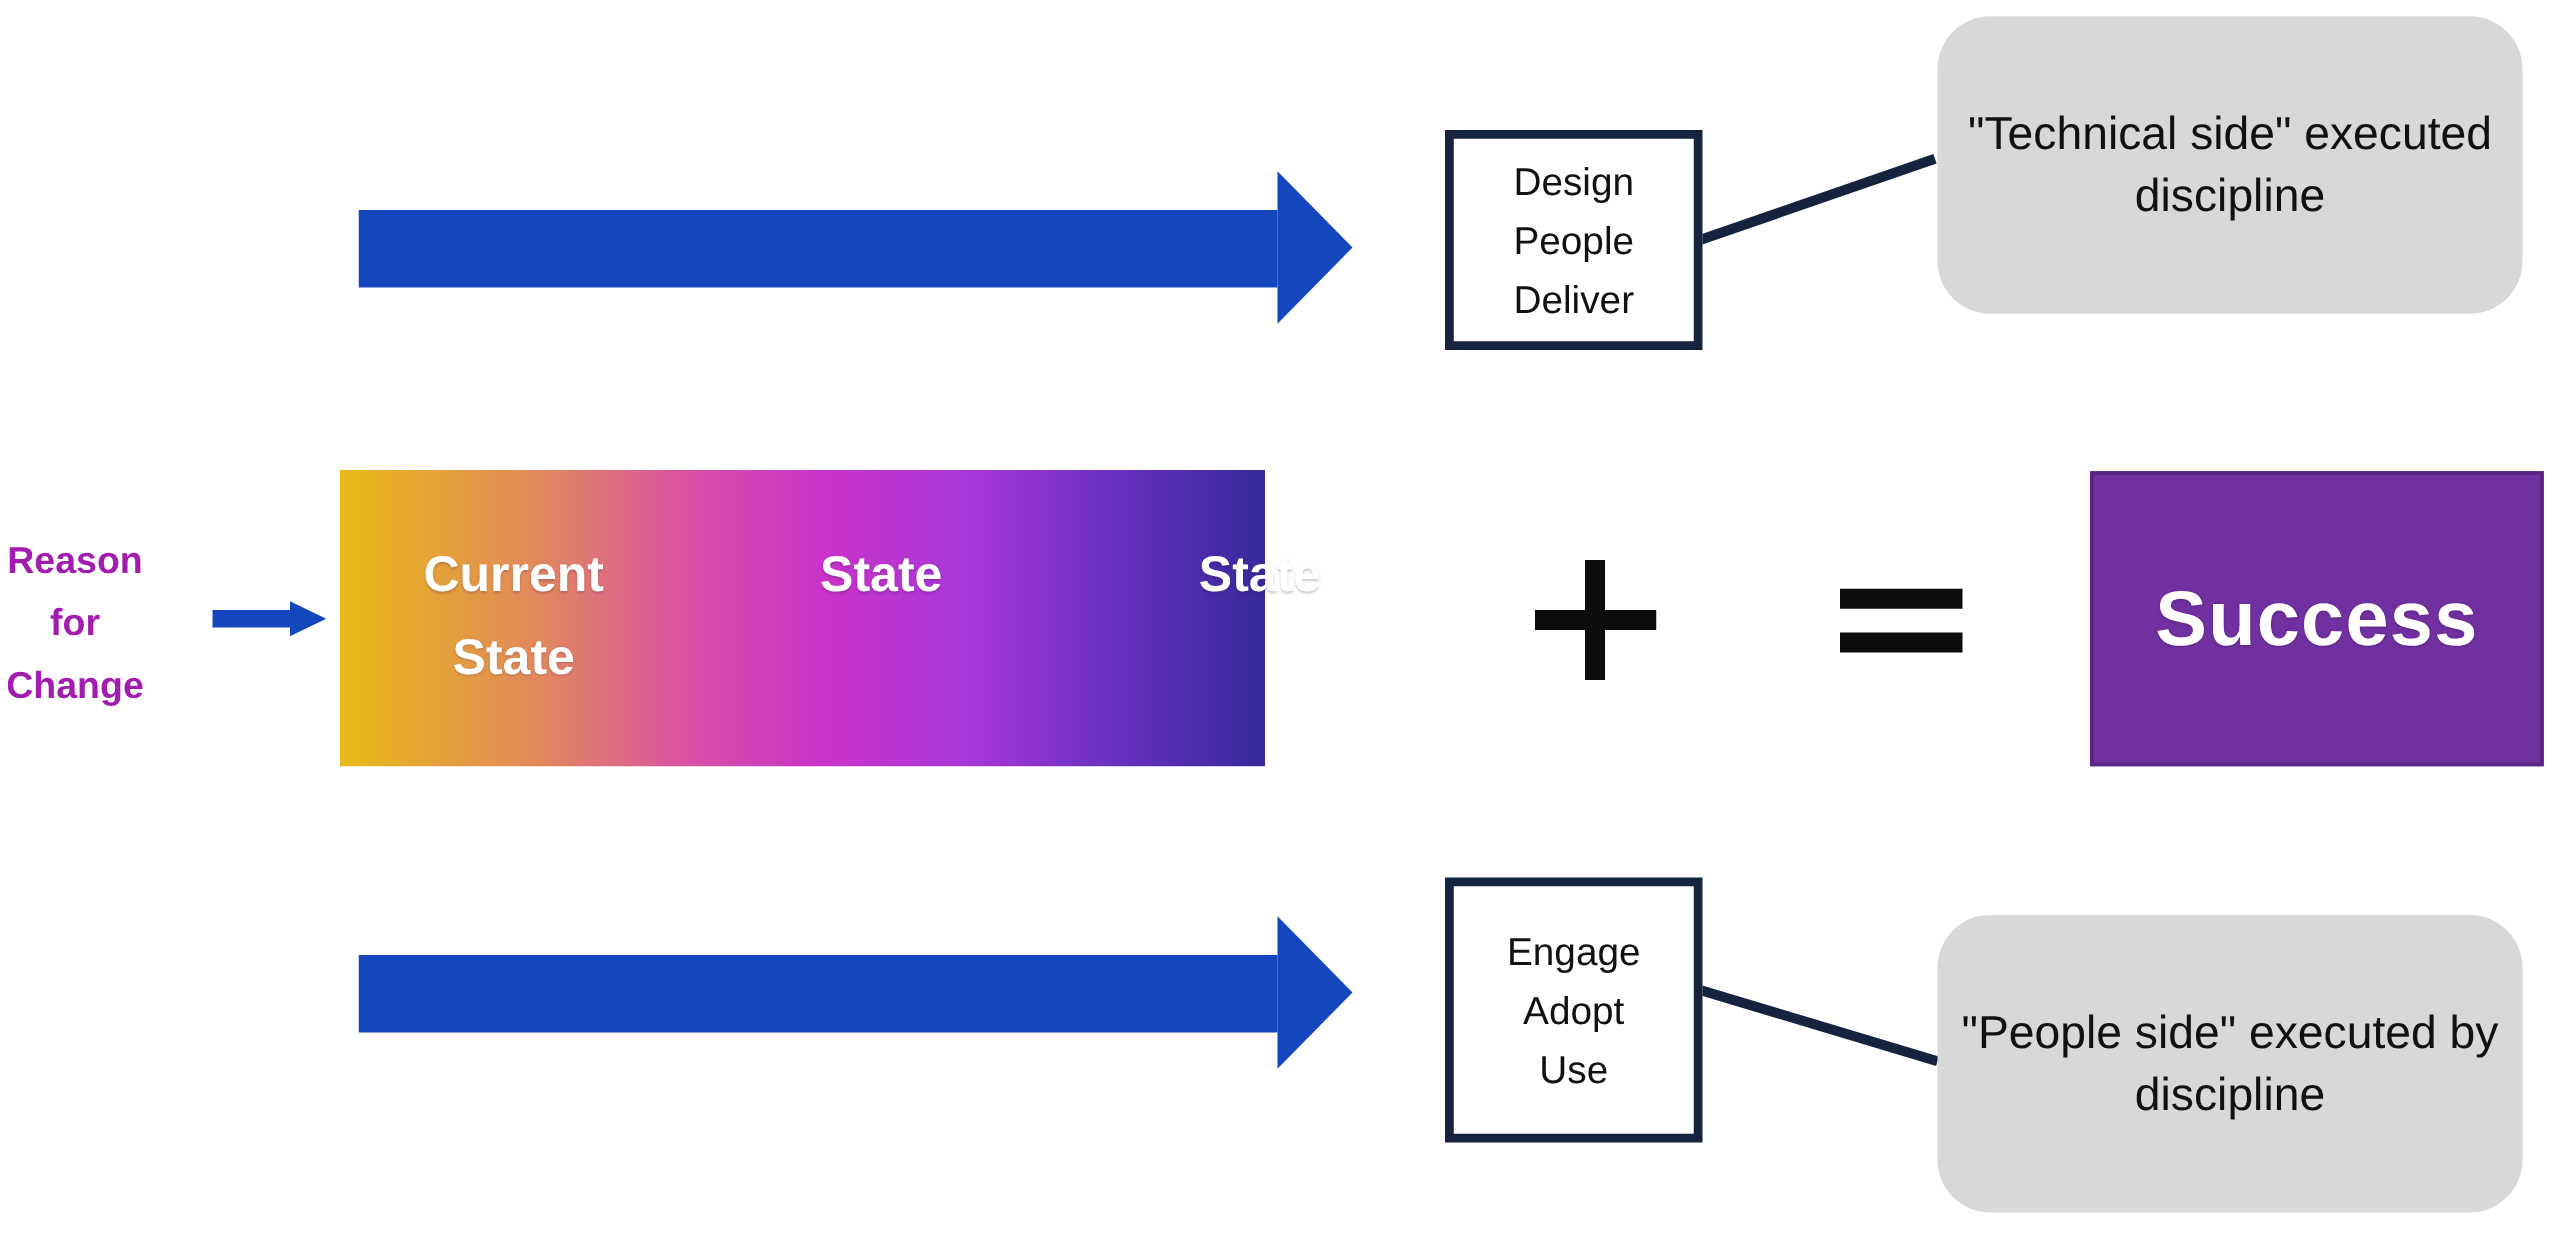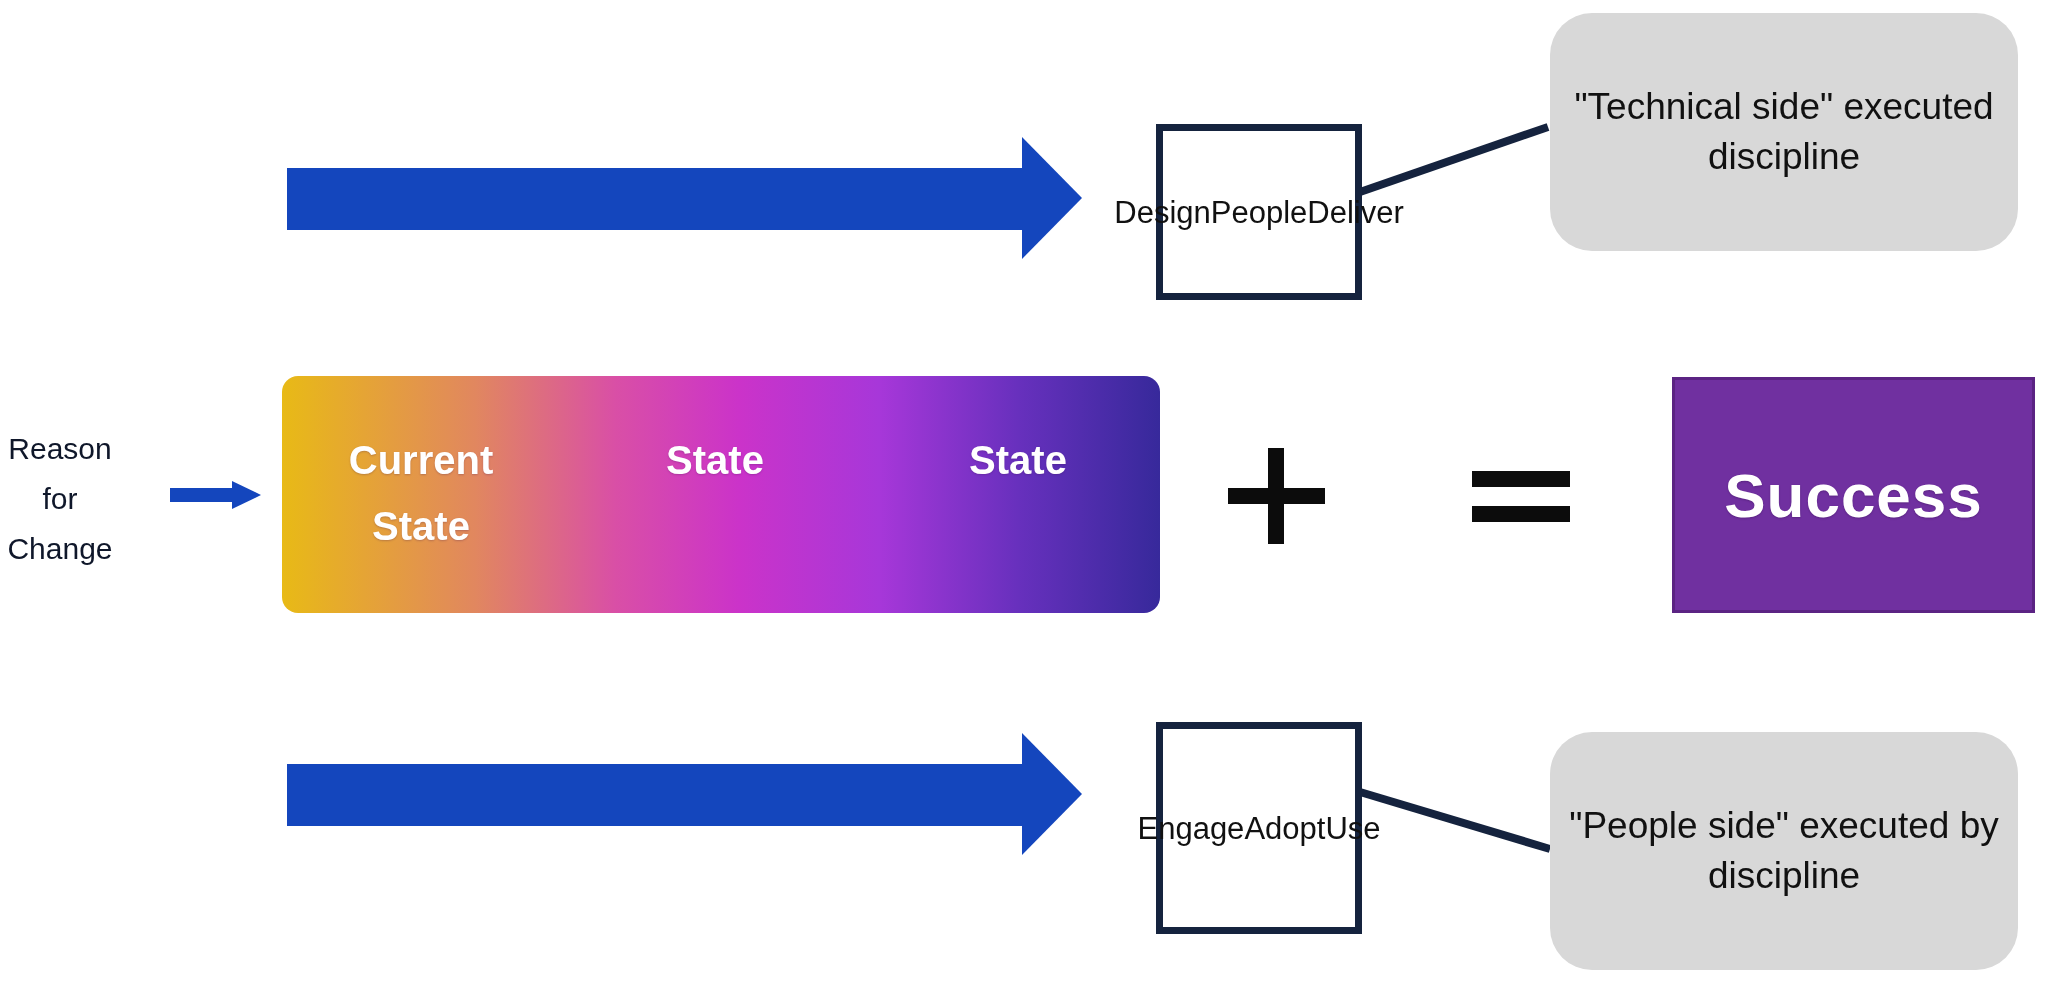--- a/index.html
+++ b/index.html
@@ -1,49 +1,49 @@
 <!DOCTYPE html>
 <html><head>
 <meta charset="utf-8">
 <style>
   html,body{margin:0;padding:0;background:#ffffff;}
   body{font-family:"Liberation Sans","DejaVu Sans",sans-serif;}
   #stage{position:relative;width:2048px;height:991px;background:#ffffff;overflow:hidden;}
 
   
   .reason{position:absolute;left:2px;top:424px;width:116px;text-align:center;
-          font-size:30px;line-height:50px;color:#0f172a;}
+          font-size:30px;line-height:50px;color:#a21caf;font-weight:bold;}
 
   
   .small-arrow{position:absolute;left:170px;top:481px;width:92px;height:28px;}
   .small-arrow .shaft{position:absolute;left:0;top:7px;width:62px;height:14px;background:#1446bd;}
   .small-arrow .head{position:absolute;left:62px;top:0;width:0;height:0;
         border-left:29px solid #1446bd;border-top:14px solid transparent;border-bottom:14px solid transparent;}
 
   
-  .state-bar{position:absolute;left:282px;top:376px;width:878px;height:237px;
-        background:linear-gradient(90deg,#e8ba16 0%,#e1875f 22%,#d94fa6 38%,#cb33c9 52%,#a737d9 68%,#6730bd 84%,#37299b 100%);border-radius:16px;}
+  .state-bar{position:absolute;left:272px;top:376px;width:740px;height:237px;
+        background:linear-gradient(90deg,#e8ba16 0%,#e1875f 22%,#d94fa6 38%,#cb33c9 52%,#a737d9 68%,#6730bd 84%,#37299b 100%);}
   .stage-label{position:absolute;top:51px;width:240px;text-align:center;color:#ffffff;
         font-size:40px;line-height:66px;font-weight:bold;text-shadow:0 1px 2px rgba(60,20,80,.25);}
   .stage-label.s0{left:19px;}
   .stage-label.s1{left:313px;}
   .stage-label.s2{left:616px;}
 
   
   .big-arrow{position:absolute;left:287px;width:795px;height:122px;}
   .big-arrow .shaft{position:absolute;left:0;top:31px;width:735px;height:62px;background:#1446bd;}
   .big-arrow .head{position:absolute;left:735px;top:0;width:0;height:0;
         border-left:60px solid #1446bd;border-top:61px solid transparent;border-bottom:61px solid transparent;}
   .big-arrow.top{top:137px;}
   .big-arrow.bottom{top:733px;}
 
   
   .task-box{position:absolute;left:1156px;width:206px;background:#ffffff;border:7px solid #15233e;
-        box-sizing:border-box;display:flex;flex-direction:row;justify-content:center;align-items:center;
-        font-size:31px;line-height:47px;color:#111;text-align:center;margin-top:20px;}
+        box-sizing:border-box;display:flex;flex-direction:column;justify-content:center;align-items:center;
+        font-size:31px;line-height:47px;color:#111;text-align:center;}
   .task-box.top{top:104px;height:176px;}
   .task-box.bottom{top:702px;height:212px;}
 
   
   .connectors{position:absolute;left:0;top:0;width:2048px;height:991px;pointer-events:none;}
 
   
   .note{position:absolute;left:1550px;width:468px;height:238px;background:#d8d8d8;border-radius:42px;
         display:flex;flex-direction:column;justify-content:center;align-items:center;
         font-size:37px;line-height:50px;color:#111;text-align:center;}

